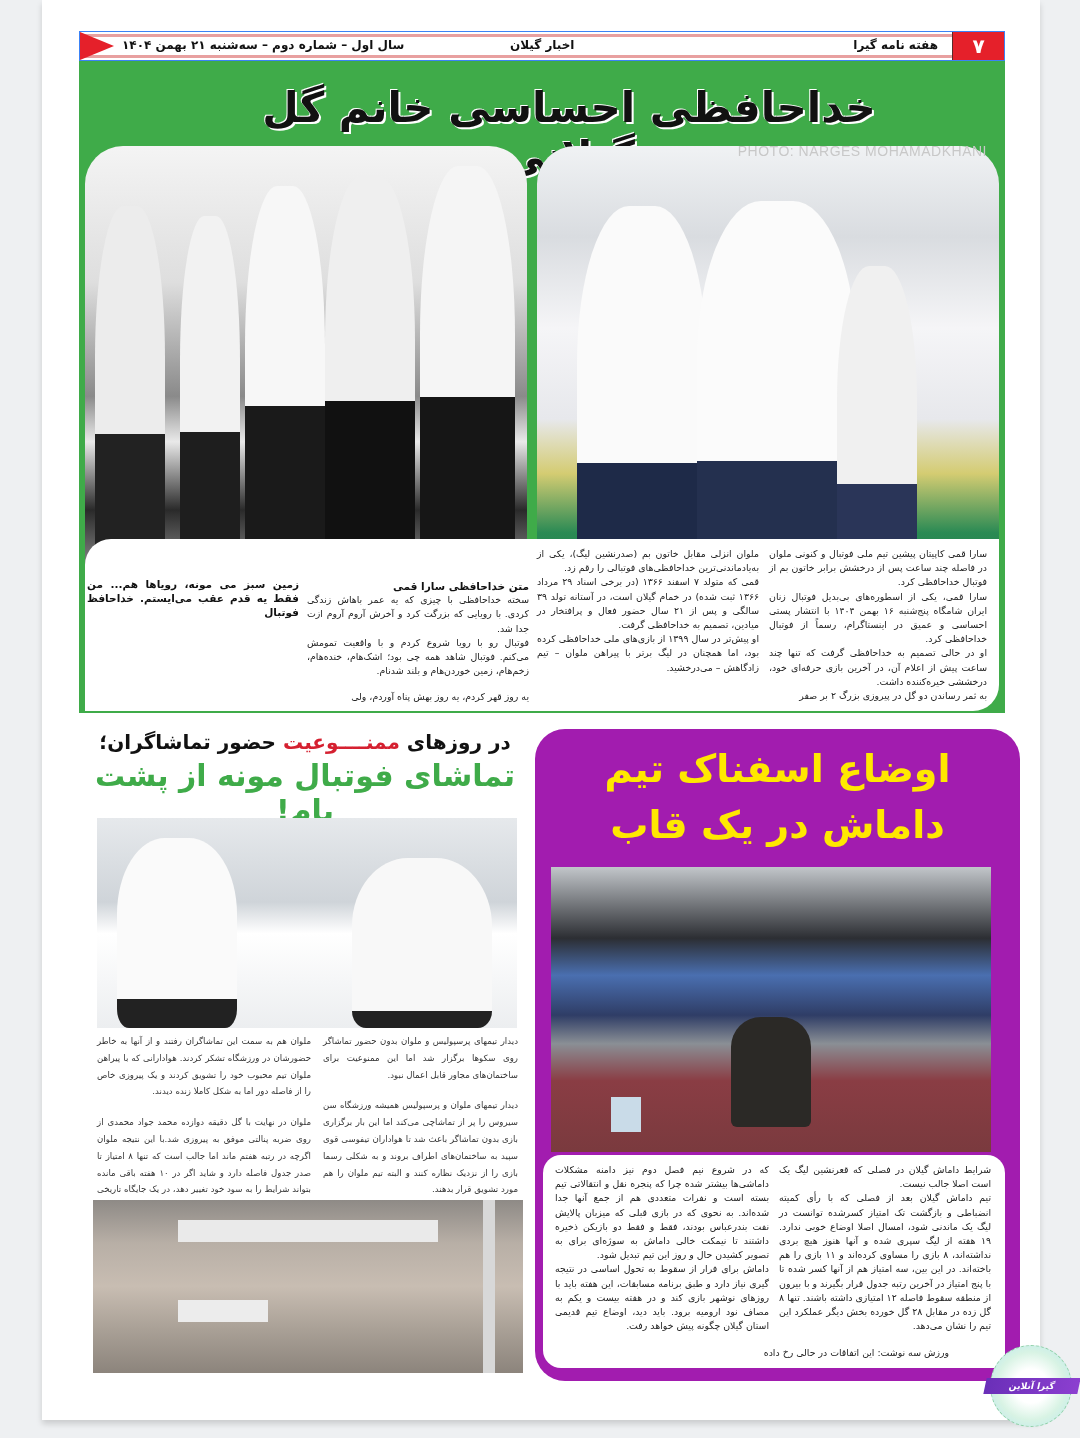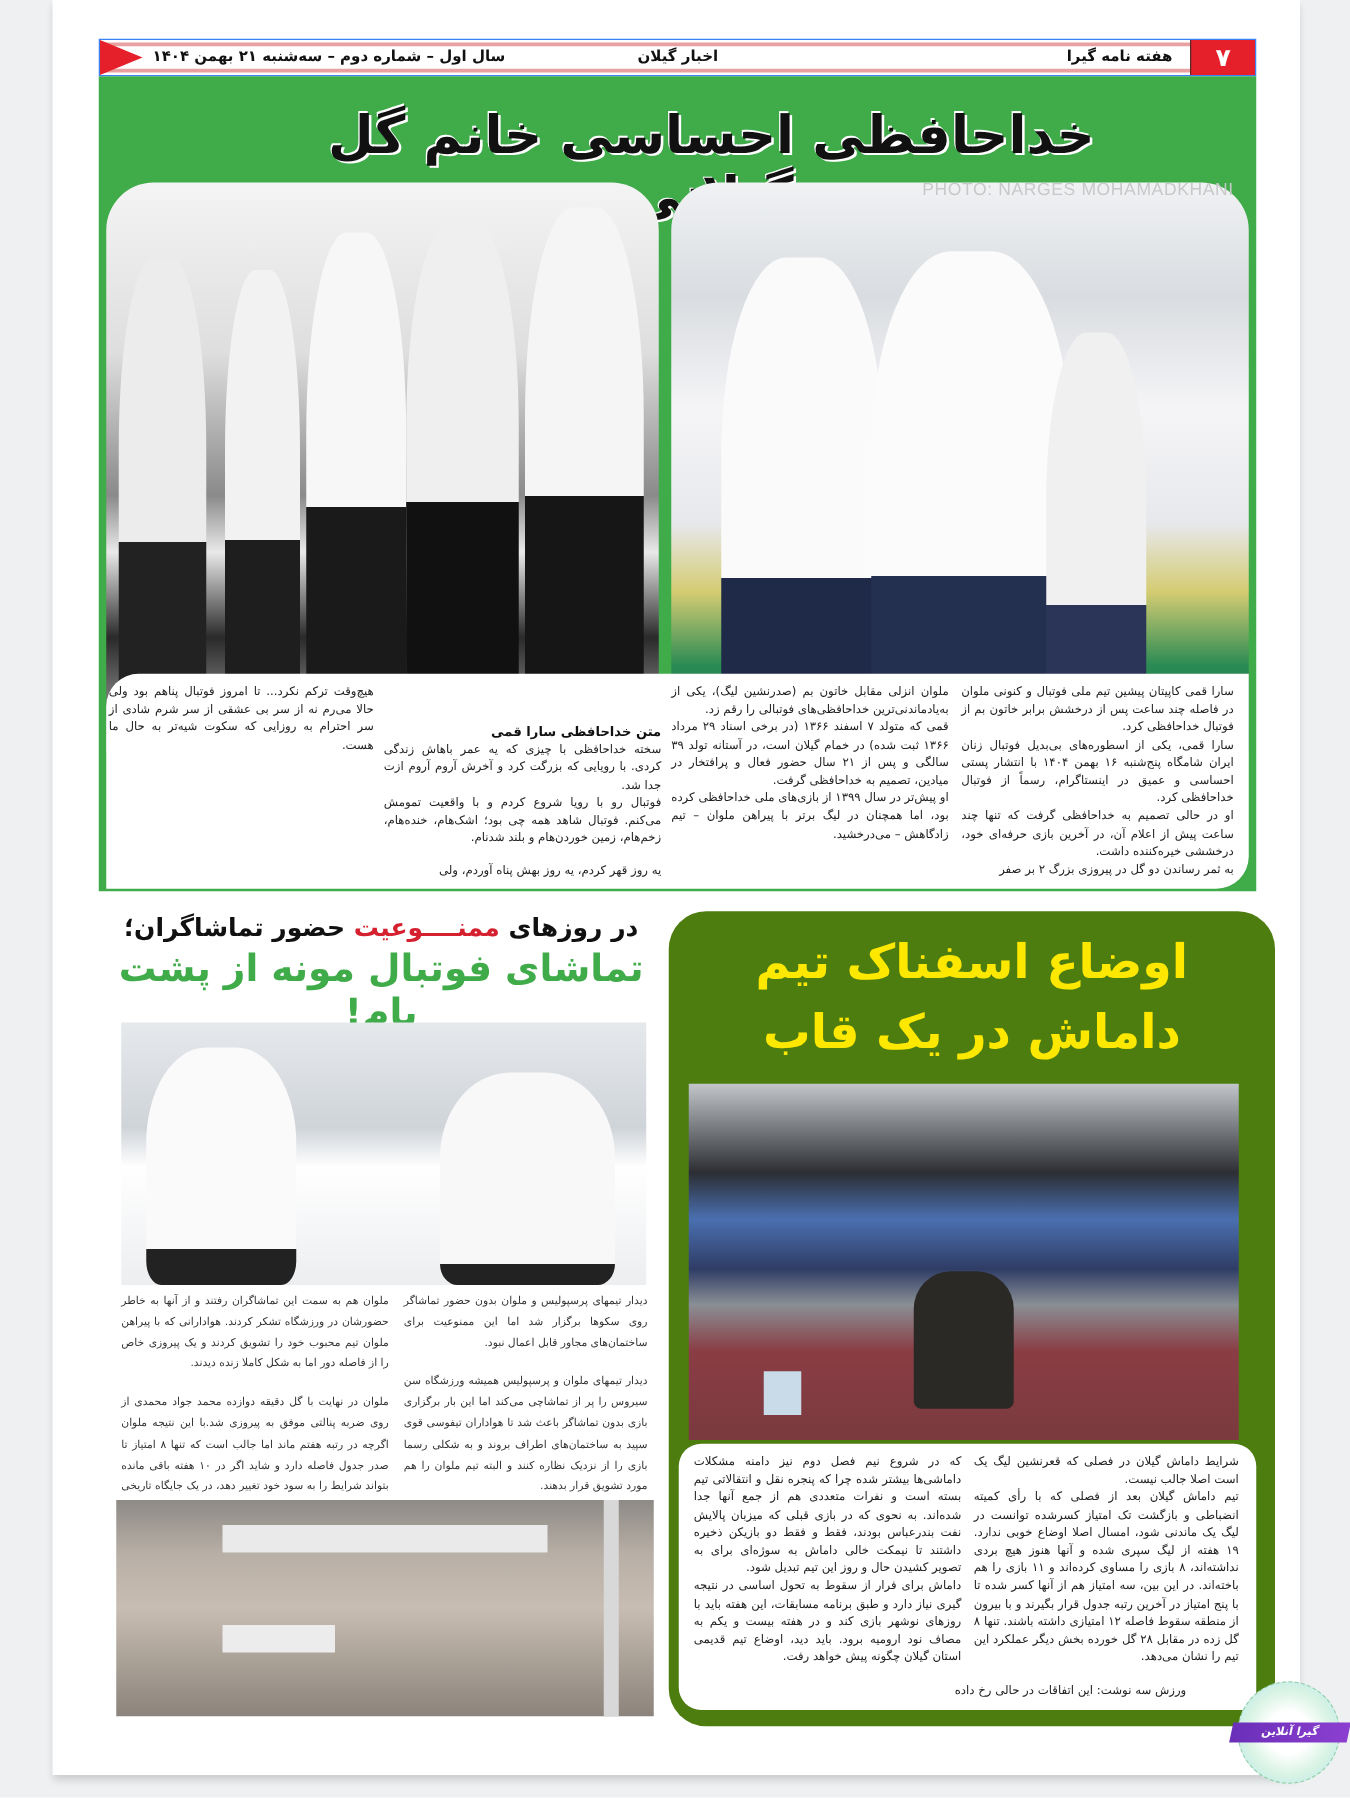--- a/index.html
+++ b/index.html
@@ -40,21 +40,21 @@
   .kicker .red { color: #d52030; }
   .headline2 { position: absolute; left: 90px; top: 758px; width: 430px; text-align: center; direction: rtl; font-weight: bold; font-size: 30px; color: #3fab49; }
   .photo.p3 { left: 97px; top: 818px; width: 420px; height: 210px; background: linear-gradient(180deg,#e6e9ec 0%,#cfd4d9 40%,#ffffff 55%,#eceef0 100%); }
   .col2 { position: absolute; direction: rtl; text-align: justify; font-size: 8.6px; line-height: 16.8px; color: #333; }
   .col2 p { margin-bottom: 14px; }
   .bl1 { left: 323px; top: 1033px; width: 195px; }
   .bl2 { left: 97px; top: 1033px; width: 214px; }
   .photo.p4 { left: 93px; top: 1200px; width: 430px; height: 173px; background: linear-gradient(180deg,#8e8a86 0%,#b8afa6 25%,#c8bdb2 50%,#a9a096 75%,#8c847c 100%); }
 
   
-  .redbox { position: absolute; left: 535px; top: 729px; width: 485px; height: 652px; background: #4d7c0f; border-radius: 30px 30px 0 30px; }
+  .redbox { position: absolute; left: 535px; top: 729px; width: 485px; height: 652px; background: #a21caf; border-radius: 30px 30px 0 30px; }
   .headline3 { position: absolute; left: 10px; top: 12px; width: 465px; text-align: center; direction: rtl; font-weight: bold; font-size: 38px; line-height: 56px; color: #ffe800; }
   .photo.p5 { left: 16px; top: 138px; width: 440px; height: 285px; background: linear-gradient(180deg,#c2c6ca 0%,#2c2e33 25%,#4a6fb0 38%,#2f3d66 52%,#8a8f95 62%,#8a3d44 75%,#7a3a3e 100%); }
   .red-panel { position: absolute; left: 8px; top: 426px; width: 462px; height: 213px; background: #fff; border-radius: 18px 18px 0 18px; }
   .col3 { position: absolute; top: 8px; direction: rtl; text-align: justify; font-size: 9.4px; line-height: 14.2px; color: #222; }
   .rc1 { right: 14px; width: 212px; }
   .rc2 { right: 236px; width: 214px; }
   .trail { position: absolute; right: 56px; bottom: 10px; direction: rtl; font-size: 9.4px; color: #222; }
 
   .watermark { position: absolute; left: 990px; top: 1345px; width: 82px; height: 82px; border-radius: 50%; background: radial-gradient(circle,#ffffff 30%,#d8f3e4 60%,#b6e6f0 100%); border: 1px dashed #8fd0a8; }
   .watermark .band { position: absolute; left: -6px; top: 32px; width: 94px; height: 16px; background: linear-gradient(90deg,#6a2fb8,#8c3fd0); color: #fff; font-size: 9px; font-weight: bold; text-align: center; line-height: 16px; direction: rtl; transform: skewX(-12deg); }
@@ -102,21 +102,21 @@
       <p>قمی که متولد ۷ اسفند ۱۳۶۶ (در برخی اسناد ۲۹ مرداد ۱۳۶۶ ثبت شده) در خمام گیلان است، در آستانه تولد ۳۹ سالگی و پس از ۲۱ سال حضور فعال و پرافتخار در میادین، تصمیم به خداحافظی گرفت.</p>
       <p>او پیش‌تر در سال ۱۳۹۹ از بازی‌های ملی خداحافظی کرده بود، اما همچنان در لیگ برتر با پیراهن ملوان – تیم زادگاهش – می‌درخشید.</p>
     </div>
     <div class="col c3">
       <p class="bold">متن خداحافظی سارا قمی</p>
       <p>سخته خداحافظی با چیزی که یه عمر باهاش زندگی کردی. با رویایی که بزرگت کرد و آخرش آروم آروم ازت جدا شد.</p>
       <p>فوتبال رو با رویا شروع کردم و با واقعیت تمومش می‌کنم. فوتبال شاهد همه چی بود؛ اشک‌هام، خنده‌هام، زخم‌هام، زمین خوردن‌هام و بلند شدنام.</p>
       <p style="margin-top:12px">یه روز قهر کردم، یه روز بهش پناه آوردم، ولی</p>
     </div>
     <div class="col c4">
-      <p>هیچ‌وقت ترکم نکرد... تا امروز فوتبال پناهم بود ولی حالا می‌رم نه از سر بی عشقی از سر شرم شادی از سر احترام به روزایی که سکوت شیه‌تر به حال ما هست.</p>
+      <p class="bold" style="margin-top:30px">زمین سبز می مونه، رویاها هم... من فقط یه قدم عقب می‌ایستم. خداحافظ فوتبال</p>
     </div>
   </div>
 </div>
 
 <div class="kicker">
   <span>در روزهای</span>
   <span class="red">ممنــــوعیت</span>
   <span>حضور تماشاگران؛</span>
 </div>
 <div class="headline2">تماشای فوتبال مونه از پشت بام!</div>

